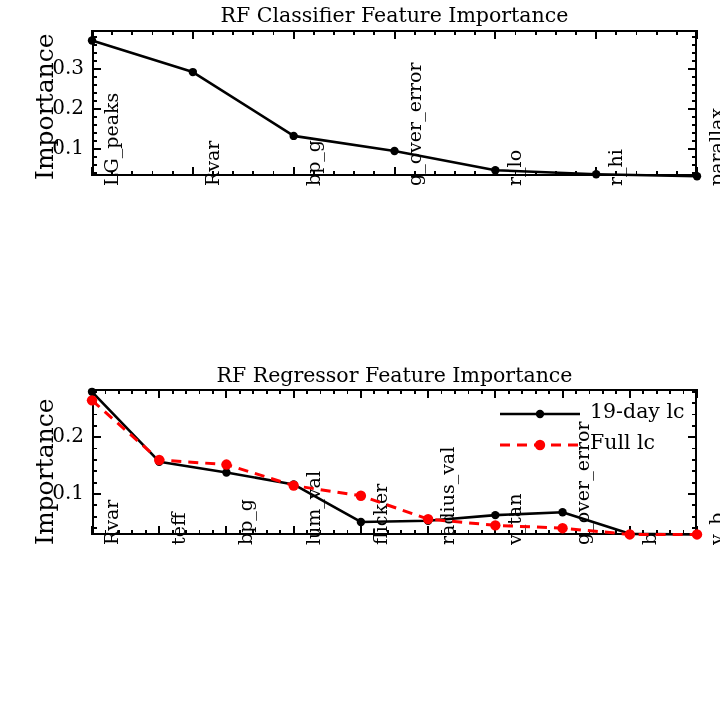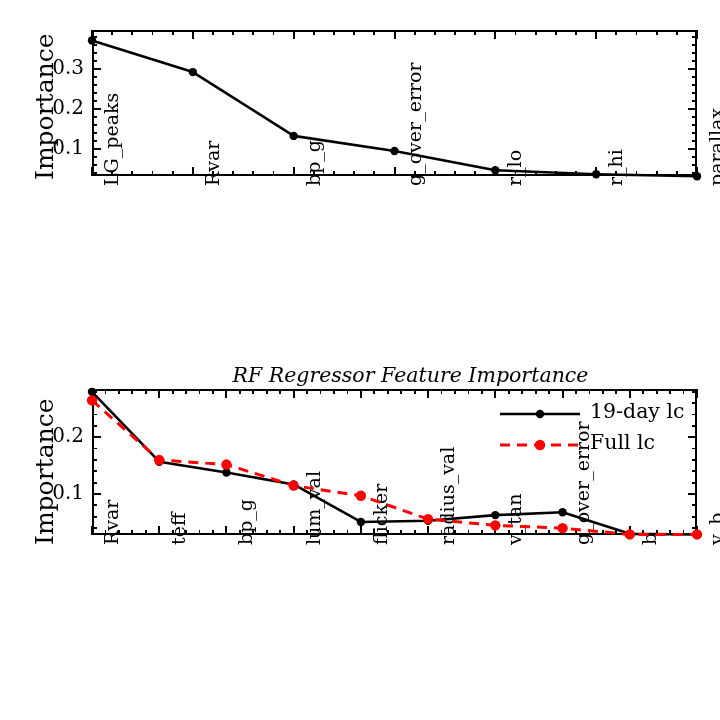--- a/index.html
+++ b/index.html
@@ -70,20 +70,21 @@
   }
   .legend-swatch{position:absolute;left:0;top:0;width:84px;height:26px;}
 </style>
 </head>
 <body>
 
 <div class="figure">
 
   <div class="panel" id="panel-top">
 
+    <div class="title" id="title-top" style="left: 92px; width: 605px; top: 3px;">RF Classifier Feature Importance</div>
 
     <div class="ylabel" id="ylabel-top" style="left: 30px; top: 180px;">Importance</div>
 
     <div class="plotbox" id="plot-top" style="left: 92px; top: 30px; width: 605px; height: 146px;"></div>
 
     <div id="yticks-top">
         <div class="tick" style="left: 92px; top: 68.2923px; width: 9px; height: 2px;"></div>
         <div class="tick" style="left: 688px; top: 68.2923px; width: 9px; height: 2px;"></div>
         <div class="ytlabel" style="left: 30px; top: 55.2923px; width: 54px;">0.3</div>
         <div class="tick" style="left: 92px; top: 108.183px; width: 9px; height: 2px;"></div>
@@ -202,21 +203,21 @@
         <circle cx="293.67" cy="135.91" r="4.2" fill="#000000" stroke="none"></circle>
         <circle cx="394.50" cy="151.07" r="4.2" fill="#000000" stroke="none"></circle>
         <circle cx="495.33" cy="170.22" r="4.2" fill="#000000" stroke="none"></circle>
         <circle cx="596.17" cy="174.20" r="4.2" fill="#000000" stroke="none"></circle>
         <circle cx="697.00" cy="176.20" r="4.2" fill="#000000" stroke="none"></circle>
       </svg>
   </div>
 
   <div class="panel" id="panel-bottom">
 
-    <div class="title" id="title-bot" style="left: 108px; width: 605px; top: 8px; font-style: italic;">RF Regressor Feature Importance</div>
+    <div class="title" id="title-bot" style="left: 92px; width: 605px; top: 8px;">RF Regressor Feature Importance</div>
 
     <div class="ylabel" id="ylabel-bot" style="left: 30px; top: 190px;">Importance</div>
 
     <div class="plotbox" id="plot-bot" style="left: 92px; top: 34px; width: 605px; height: 146px;"></div>
 
     <div id="yticks-bot">
         <div class="tick" style="left: 92px; top: 81.2879px; width: 9px; height: 2px;"></div>
         <div class="tick" style="left: 688px; top: 81.2879px; width: 9px; height: 2px;"></div>
         <div class="ytlabel" style="left: 30px; top: 68.2879px; width: 54px;">0.2</div>
         <div class="tick" style="left: 92px; top: 138.097px; width: 9px; height: 2px;"></div>

